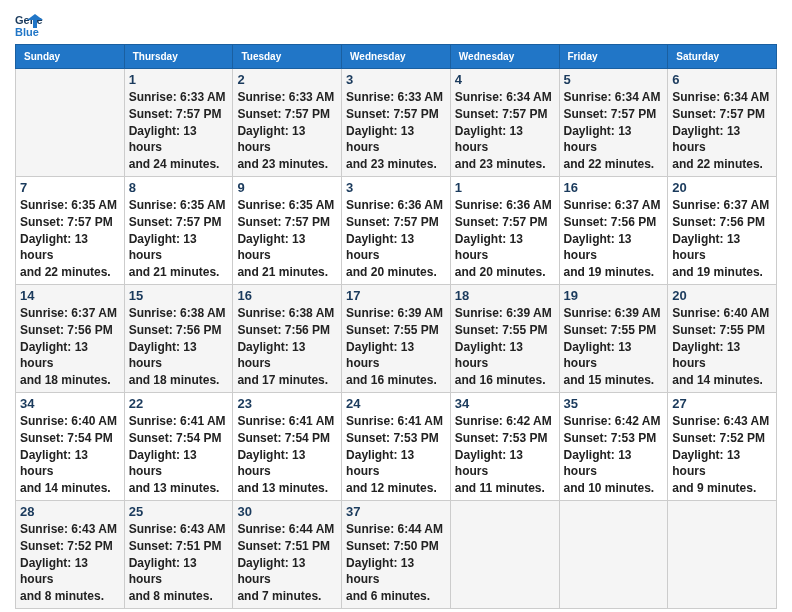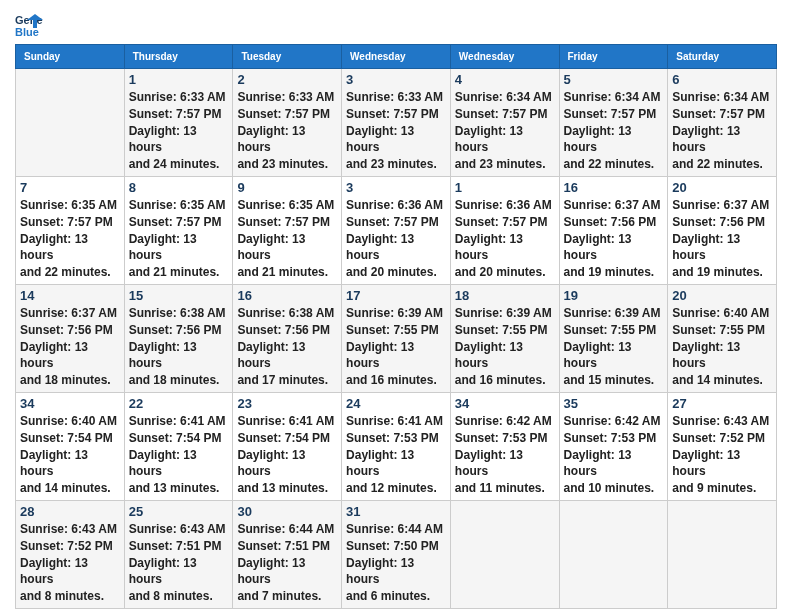--- a/index.html
+++ b/index.html
@@ -327,21 +327,21 @@
 and 8 minutes.</div>
         </td>
         <td>
           <span class="day-num">30</span>
           <div class="cell-content" style="white-space: pre-line;">Sunrise: 6:44 AM
 Sunset: 7:51 PM
 Daylight: 13 hours
 and 7 minutes.</div>
         </td>
         <td>
-          <span class="day-num">31</span>
+          <span class="day-num">37</span>
           <div class="cell-content" style="white-space: pre-line;">Sunrise: 6:44 AM
 Sunset: 7:50 PM
 Daylight: 13 hours
 and 6 minutes.</div>
         </td>
         <td></td>
         <td></td>
         <td></td>
       </tr>
     </tbody>

